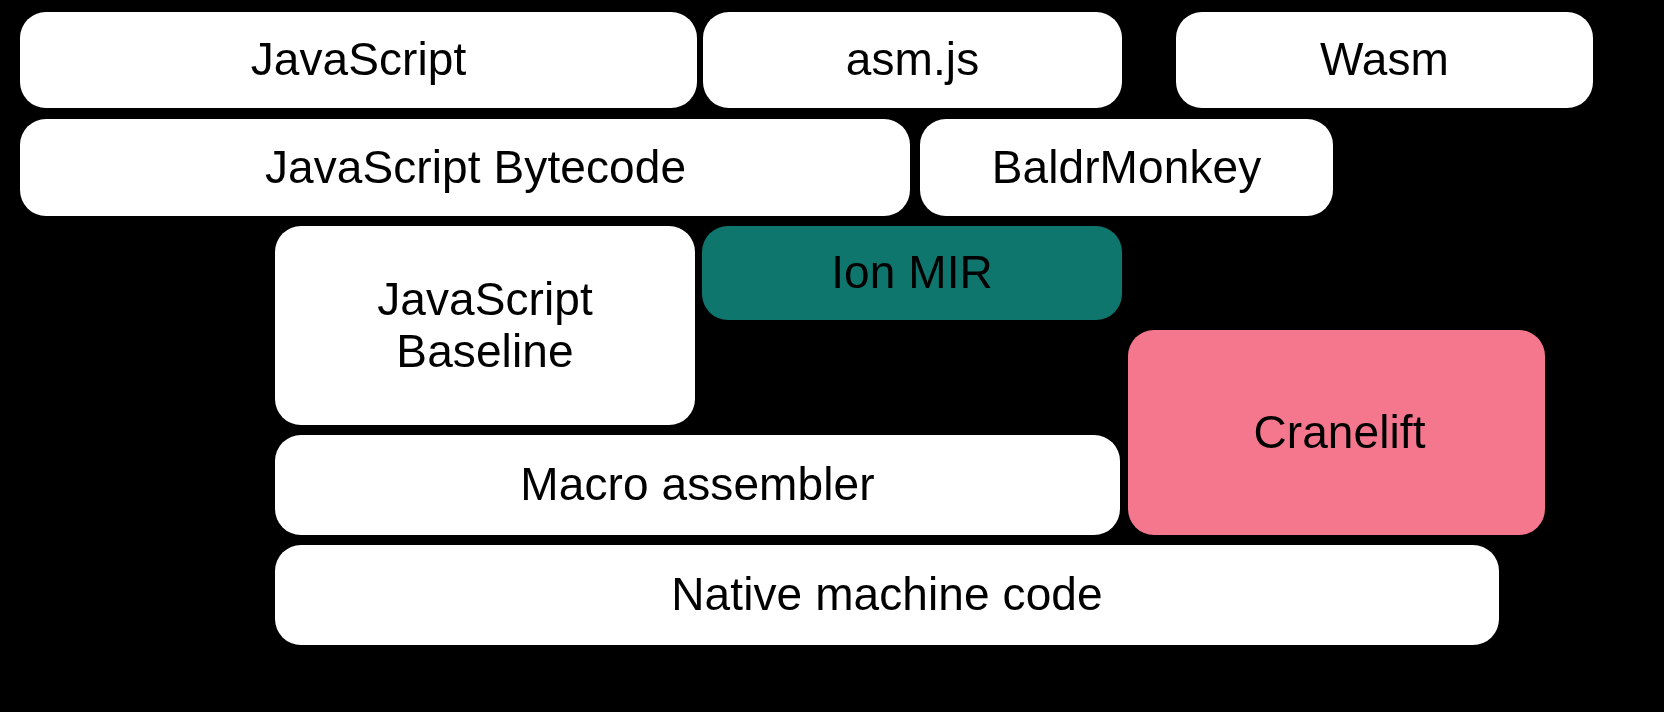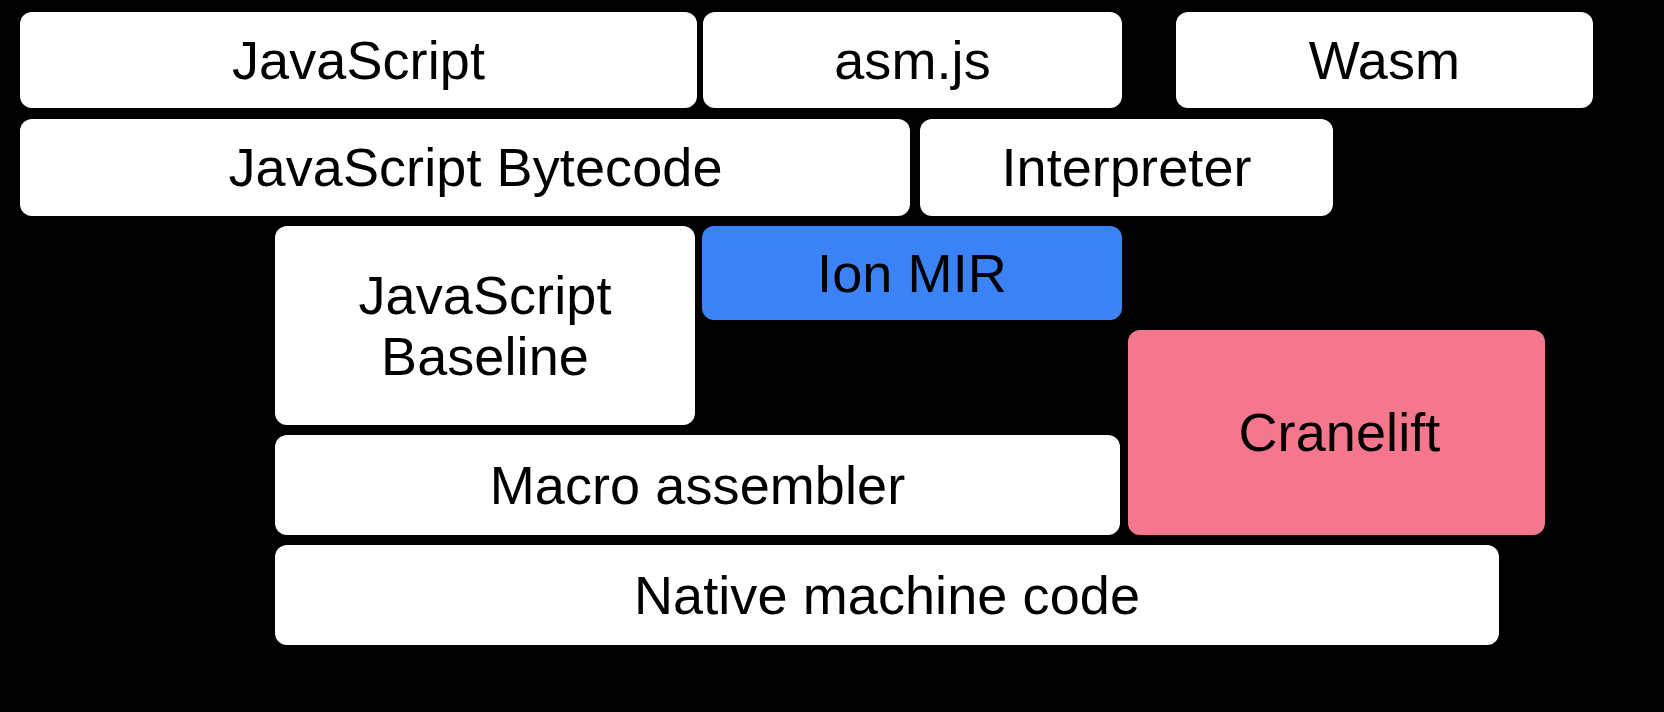--- a/index.html
+++ b/index.html
@@ -18,33 +18,33 @@
     background: #000000;
     overflow: hidden;
   }
   .node {
     position: absolute;
     box-sizing: border-box;
     display: flex;
     align-items: center;
     justify-content: center;
     text-align: center;
-    border-radius: 12px;
+    border-radius: 26px;
     color: #000000;
-    font-size: 54px;
+    font-size: 46px;
     line-height: 1.12;
     font-weight: 400;
     letter-spacing: 0.1px;
     white-space: pre-line;
     padding: 2px 10px;
     user-select: none;
   }
   .fill-white  { background: #ffffff; }
   .fill-gray   { background: #e9e9e9; }
-  .fill-green  { background: #3b82f6; }
+  .fill-green  { background: #0f766e; }
   .fill-pink   { background: #f4778d; }
 
   
   #n-javascript      { left: 20px;   top: 12px;  width: 677px; height: 96px;  }
   #n-asmjs           { left: 703px;  top: 12px;  width: 419px; height: 96px;  }
   #n-wasm            { left: 1128px; top: 12px;  width: 417px; height: 96px; margin-left: 48px;  }
   
   #n-js-bytecode     { left: 20px;   top: 119px; width: 890px; height: 97px; padding-left: 31px;  }
   #n-baldrmonkey     { left: 920px;  top: 119px; width: 413px; height: 97px;  }
   
@@ -63,21 +63,21 @@
 <div id="diagram">
 
   <div class="node fill-white" id="n-javascript">JavaScript</div>
 
   <div class="node fill-white" id="n-asmjs">asm.js</div>
 
   <div class="node fill-white" id="n-wasm">Wasm</div>
 
   <div class="node fill-white" id="n-js-bytecode">JavaScript Bytecode</div>
 
-  <div class="node fill-white" id="n-baldrmonkey">Interpreter</div>
+  <div class="node fill-white" id="n-baldrmonkey">BaldrMonkey</div>
 
 
   <div class="node fill-white" id="n-js-baseline">JavaScript
 Baseline</div>
 
   <div class="node fill-green" id="n-ion-mir">Ion MIR</div>
 
 
   <div class="node fill-pink" id="n-cranelift">Cranelift</div>
 

